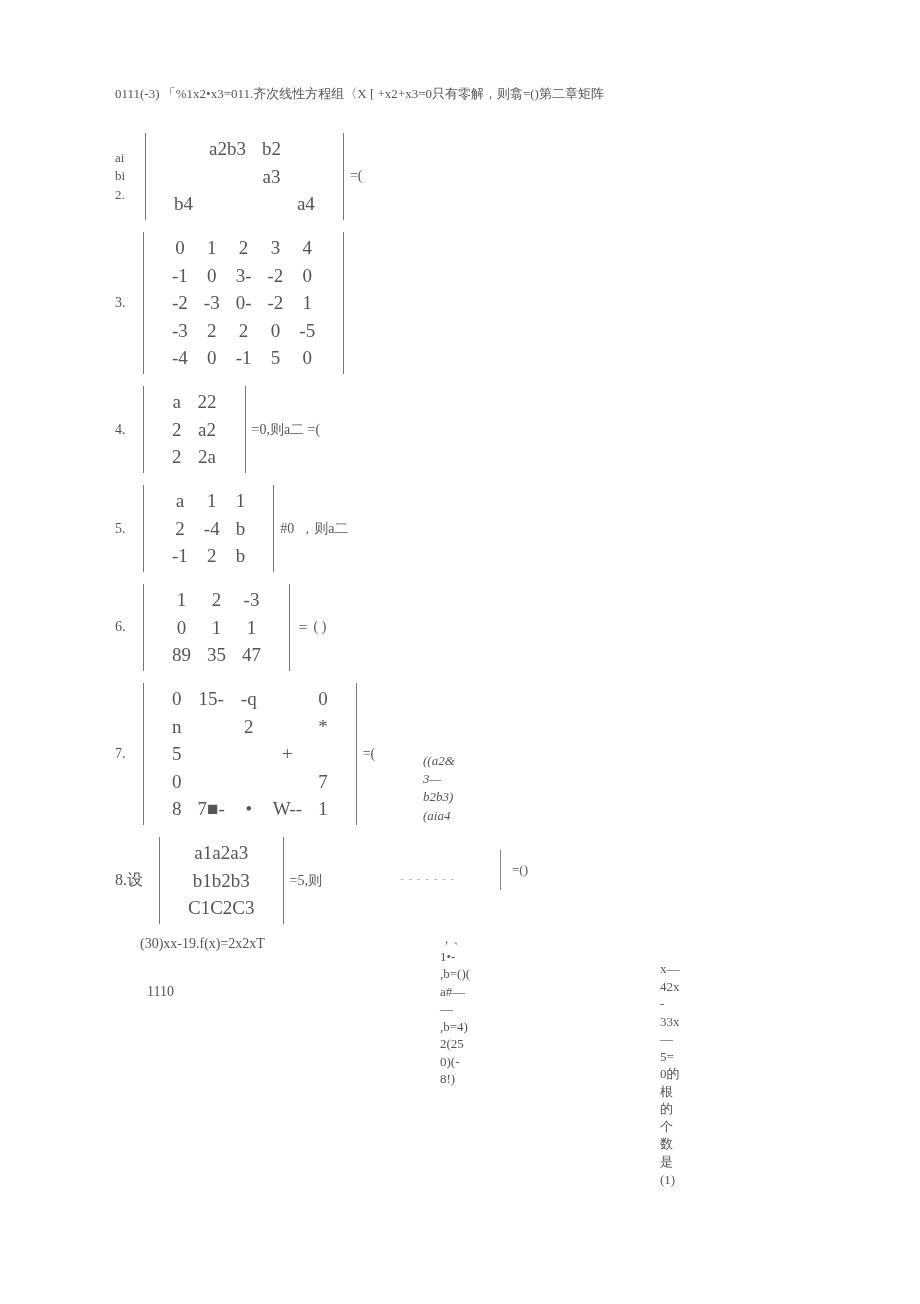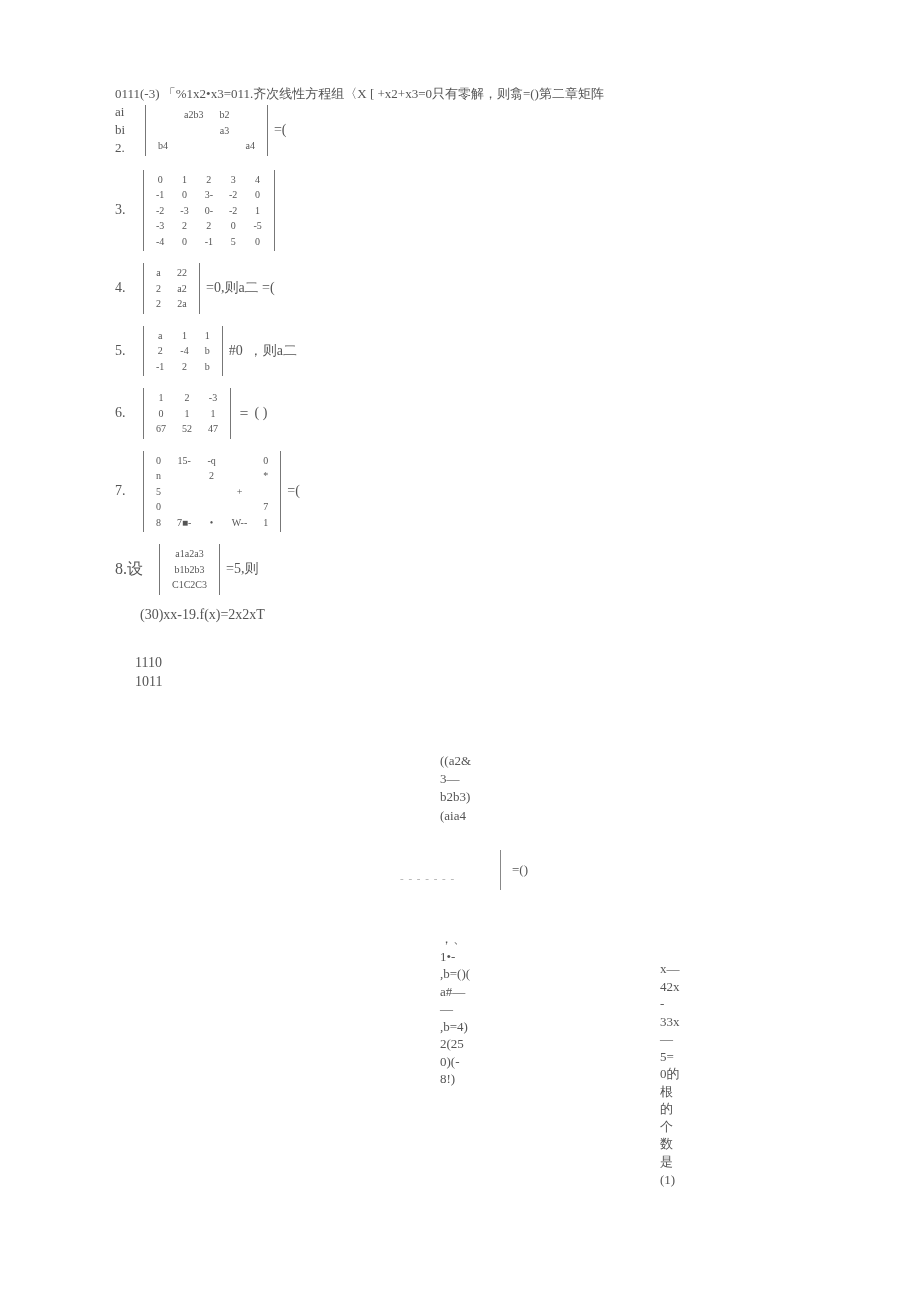--- a/index.html
+++ b/index.html
@@ -12,20 +12,21 @@
     color: #555;
     background: #fff;
     position: relative;
   }
   .page {
     padding: 85px 100px 0 115px;
     position: relative;
   }
   .topline {
     font-size: 13px;
+    margin-bottom: 30px;
     white-space: nowrap;
   }
   .row {
     display: flex;
     align-items: center;
     margin-bottom: 12px;
   }
   .num {
     width: 28px;
     flex-shrink: 0;
@@ -33,48 +34,49 @@
   }
   .leftcol {
     width: 30px;
     flex-shrink: 0;
     font-size: 13px;
     line-height: 1.4;
   }
   .det {
     border-left: 1.5px solid #777;
     border-right: 1.5px solid #777;
-    padding: 2px 4px;
-    font-size: 10px;
+    padding: 2px 20px;
+    font-size: 19px;
     line-height: 1.35;
   }
   .det table { border-collapse: collapse; }
   .det td {
     padding: 1px 8px;
     text-align: center;
     white-space: nowrap;
   }
   .after {
     margin-left: 6px;
     font-size: 14px;
     white-space: nowrap;
   }
   .block1110 {
     font-size: 14px;
     line-height: 1.4;
-    margin-left: 20px;
+    margin-left: 32px;
     margin-top: 30px;
   }
   .rightcol1 {
     position: absolute;
-    left: 440px;
+    left: 423px;
     top: 752px;
     font-size: 13px;
     line-height: 1.4;
     width: 60px;
+    font-style: italic;
   }
   .rightcol2 {
     position: absolute;
     left: 440px;
     top: 930px;
     font-size: 13px;
     line-height: 1.35;
     width: 60px;
   }
   .rightcol3 {
@@ -243,22 +245,22 @@
               <td>1</td>
               <td>2</td>
               <td>-3</td>
             </tr>
             <tr>
               <td>0</td>
               <td>1</td>
               <td>1</td>
             </tr>
             <tr>
-              <td>67</td>
-              <td>52</td>
+              <td>89</td>
+              <td>35</td>
               <td>47</td>
             </tr>
           </tbody>
         </table>
     </div>
     <div class="after">＝  (  )</div>
   </div>
 
   <div class="row">
     <div class="num">7.</div>
@@ -323,21 +325,20 @@
           </tbody>
         </table>
     </div>
     <span class="after">=5,则</span>
   </div>
 
   <div style="margin-top:6px;font-size:14px;margin-left:25px;">(30)xx-19.f(x)=2x2xT</div>
 
   <div class="block1110">
     <div>1110</div>
-    <div>1011</div>
   </div>
 
 </div>
 
 <div class="rightcol1">
   <div>((a2&amp;</div>
   <div>3—</div>
   <div>b2b3)</div>
   <div>(aia4</div>
 </div>

